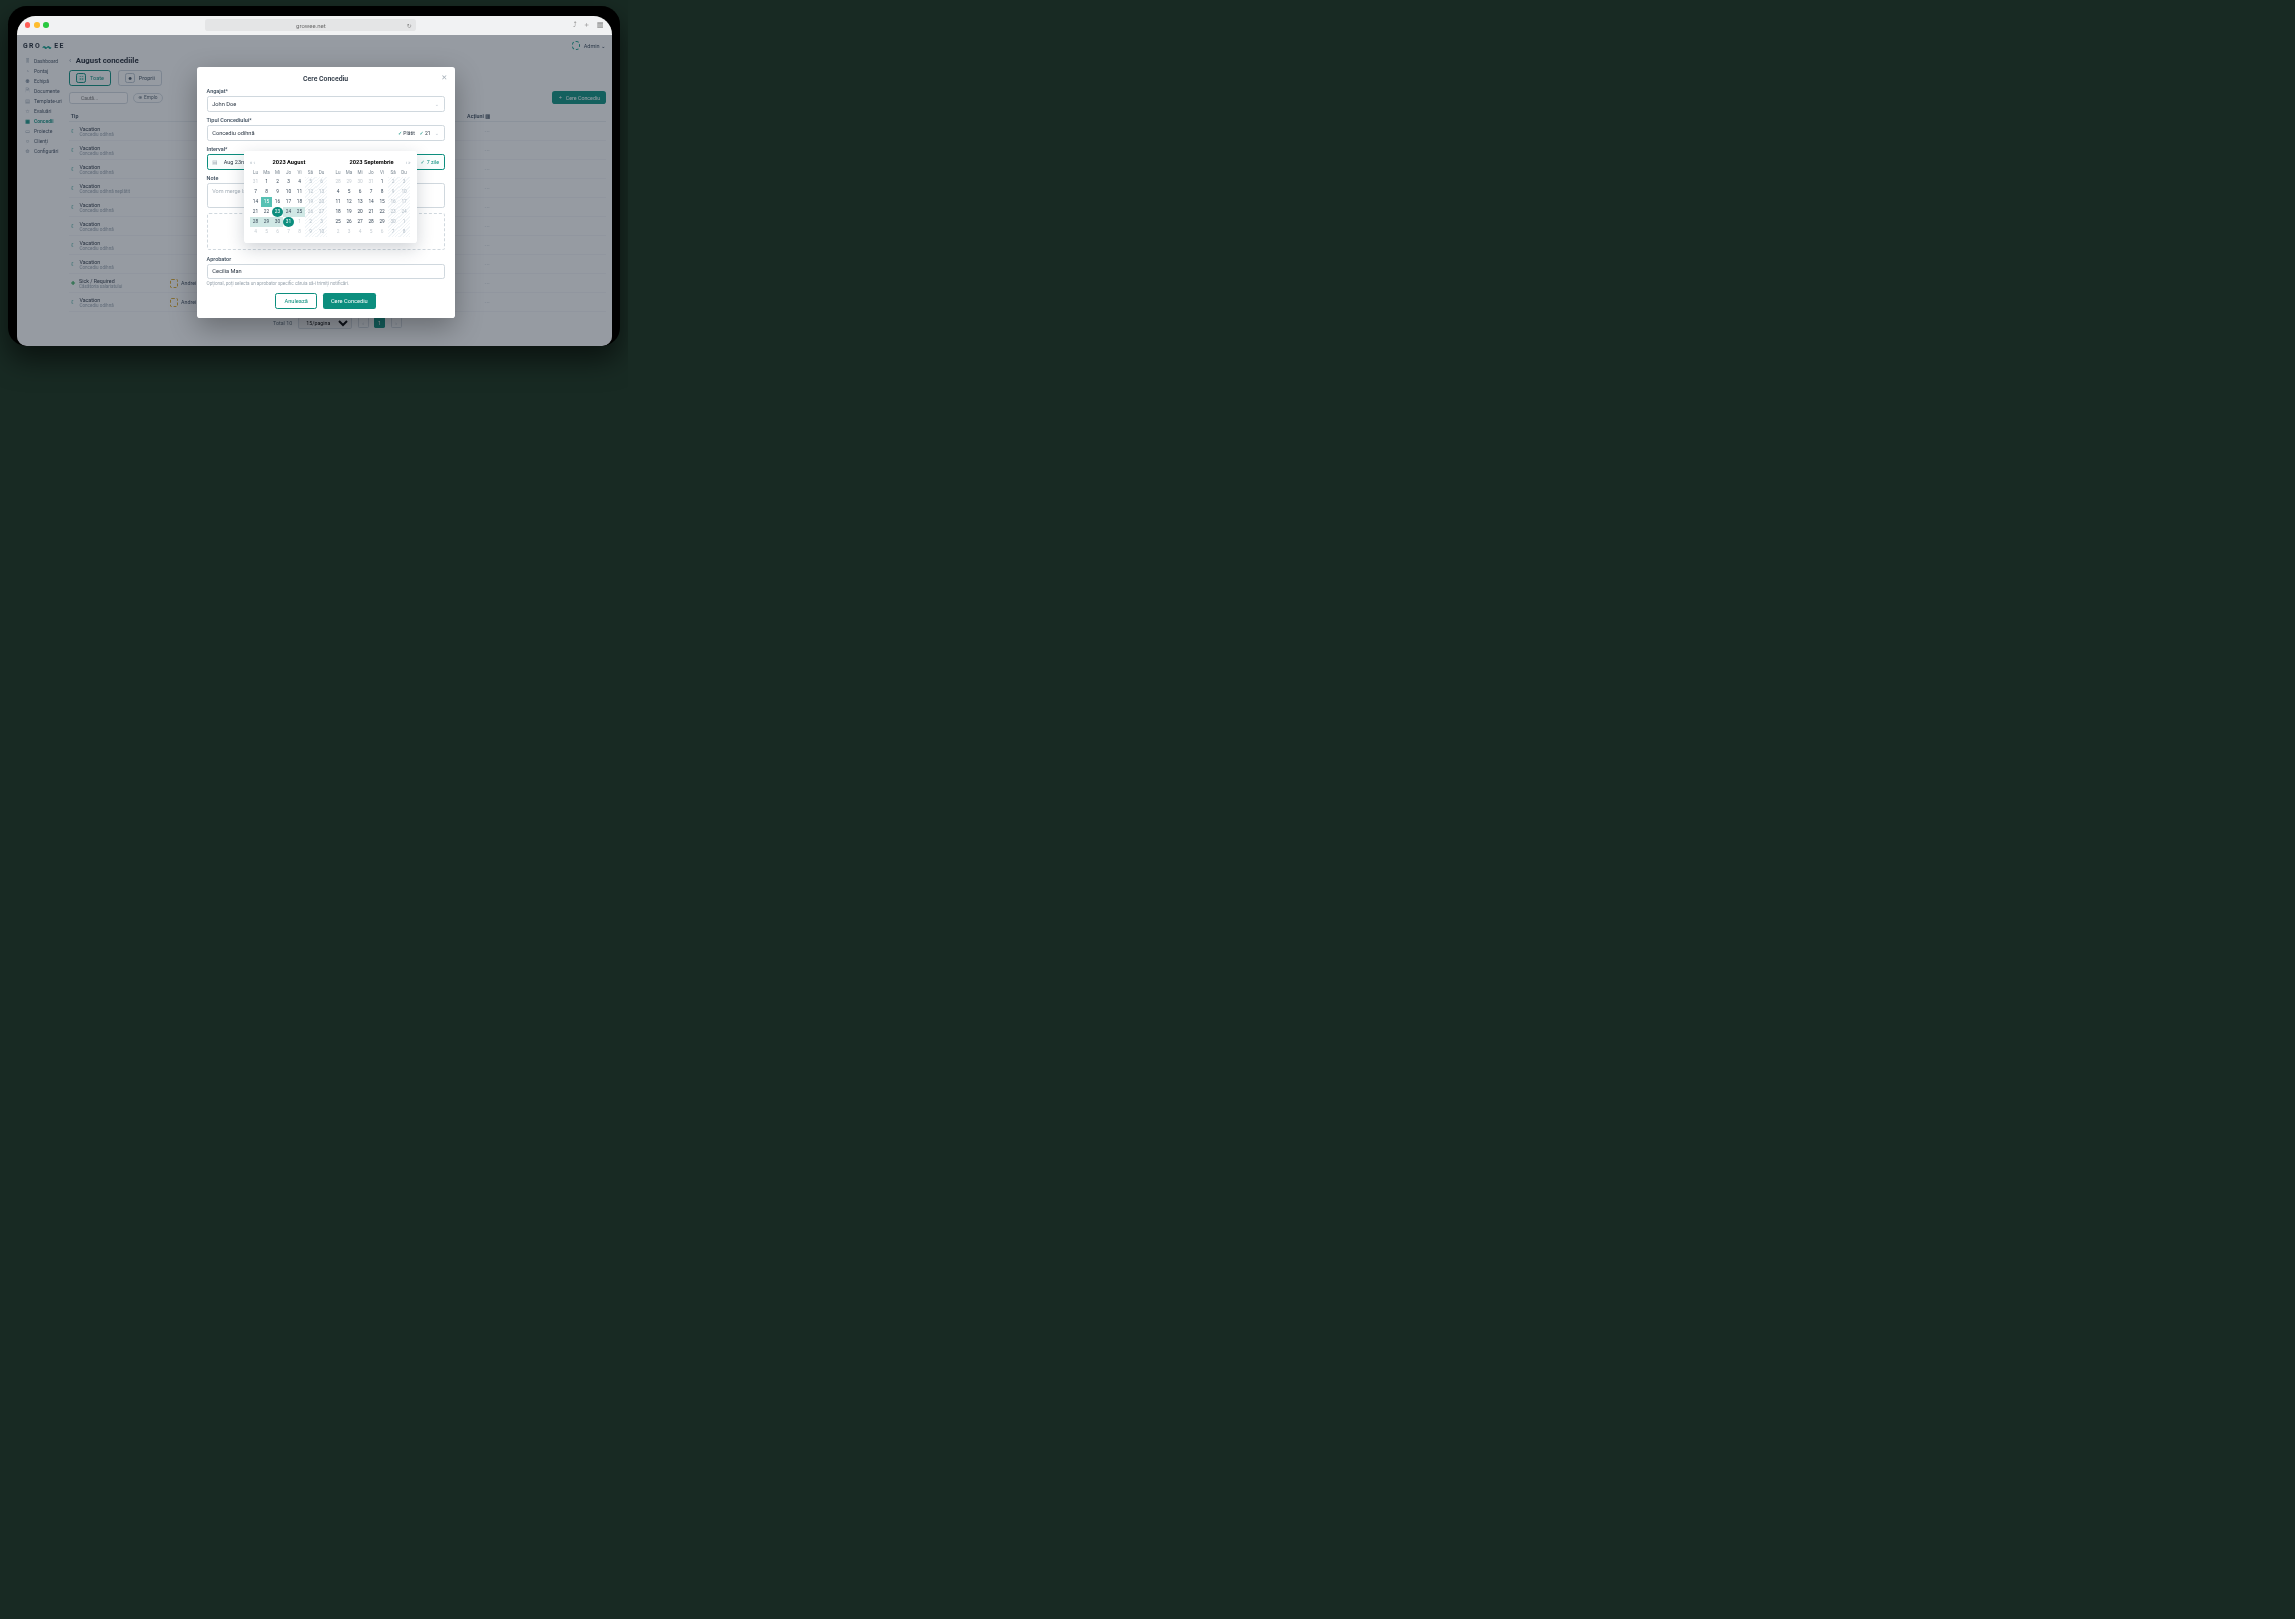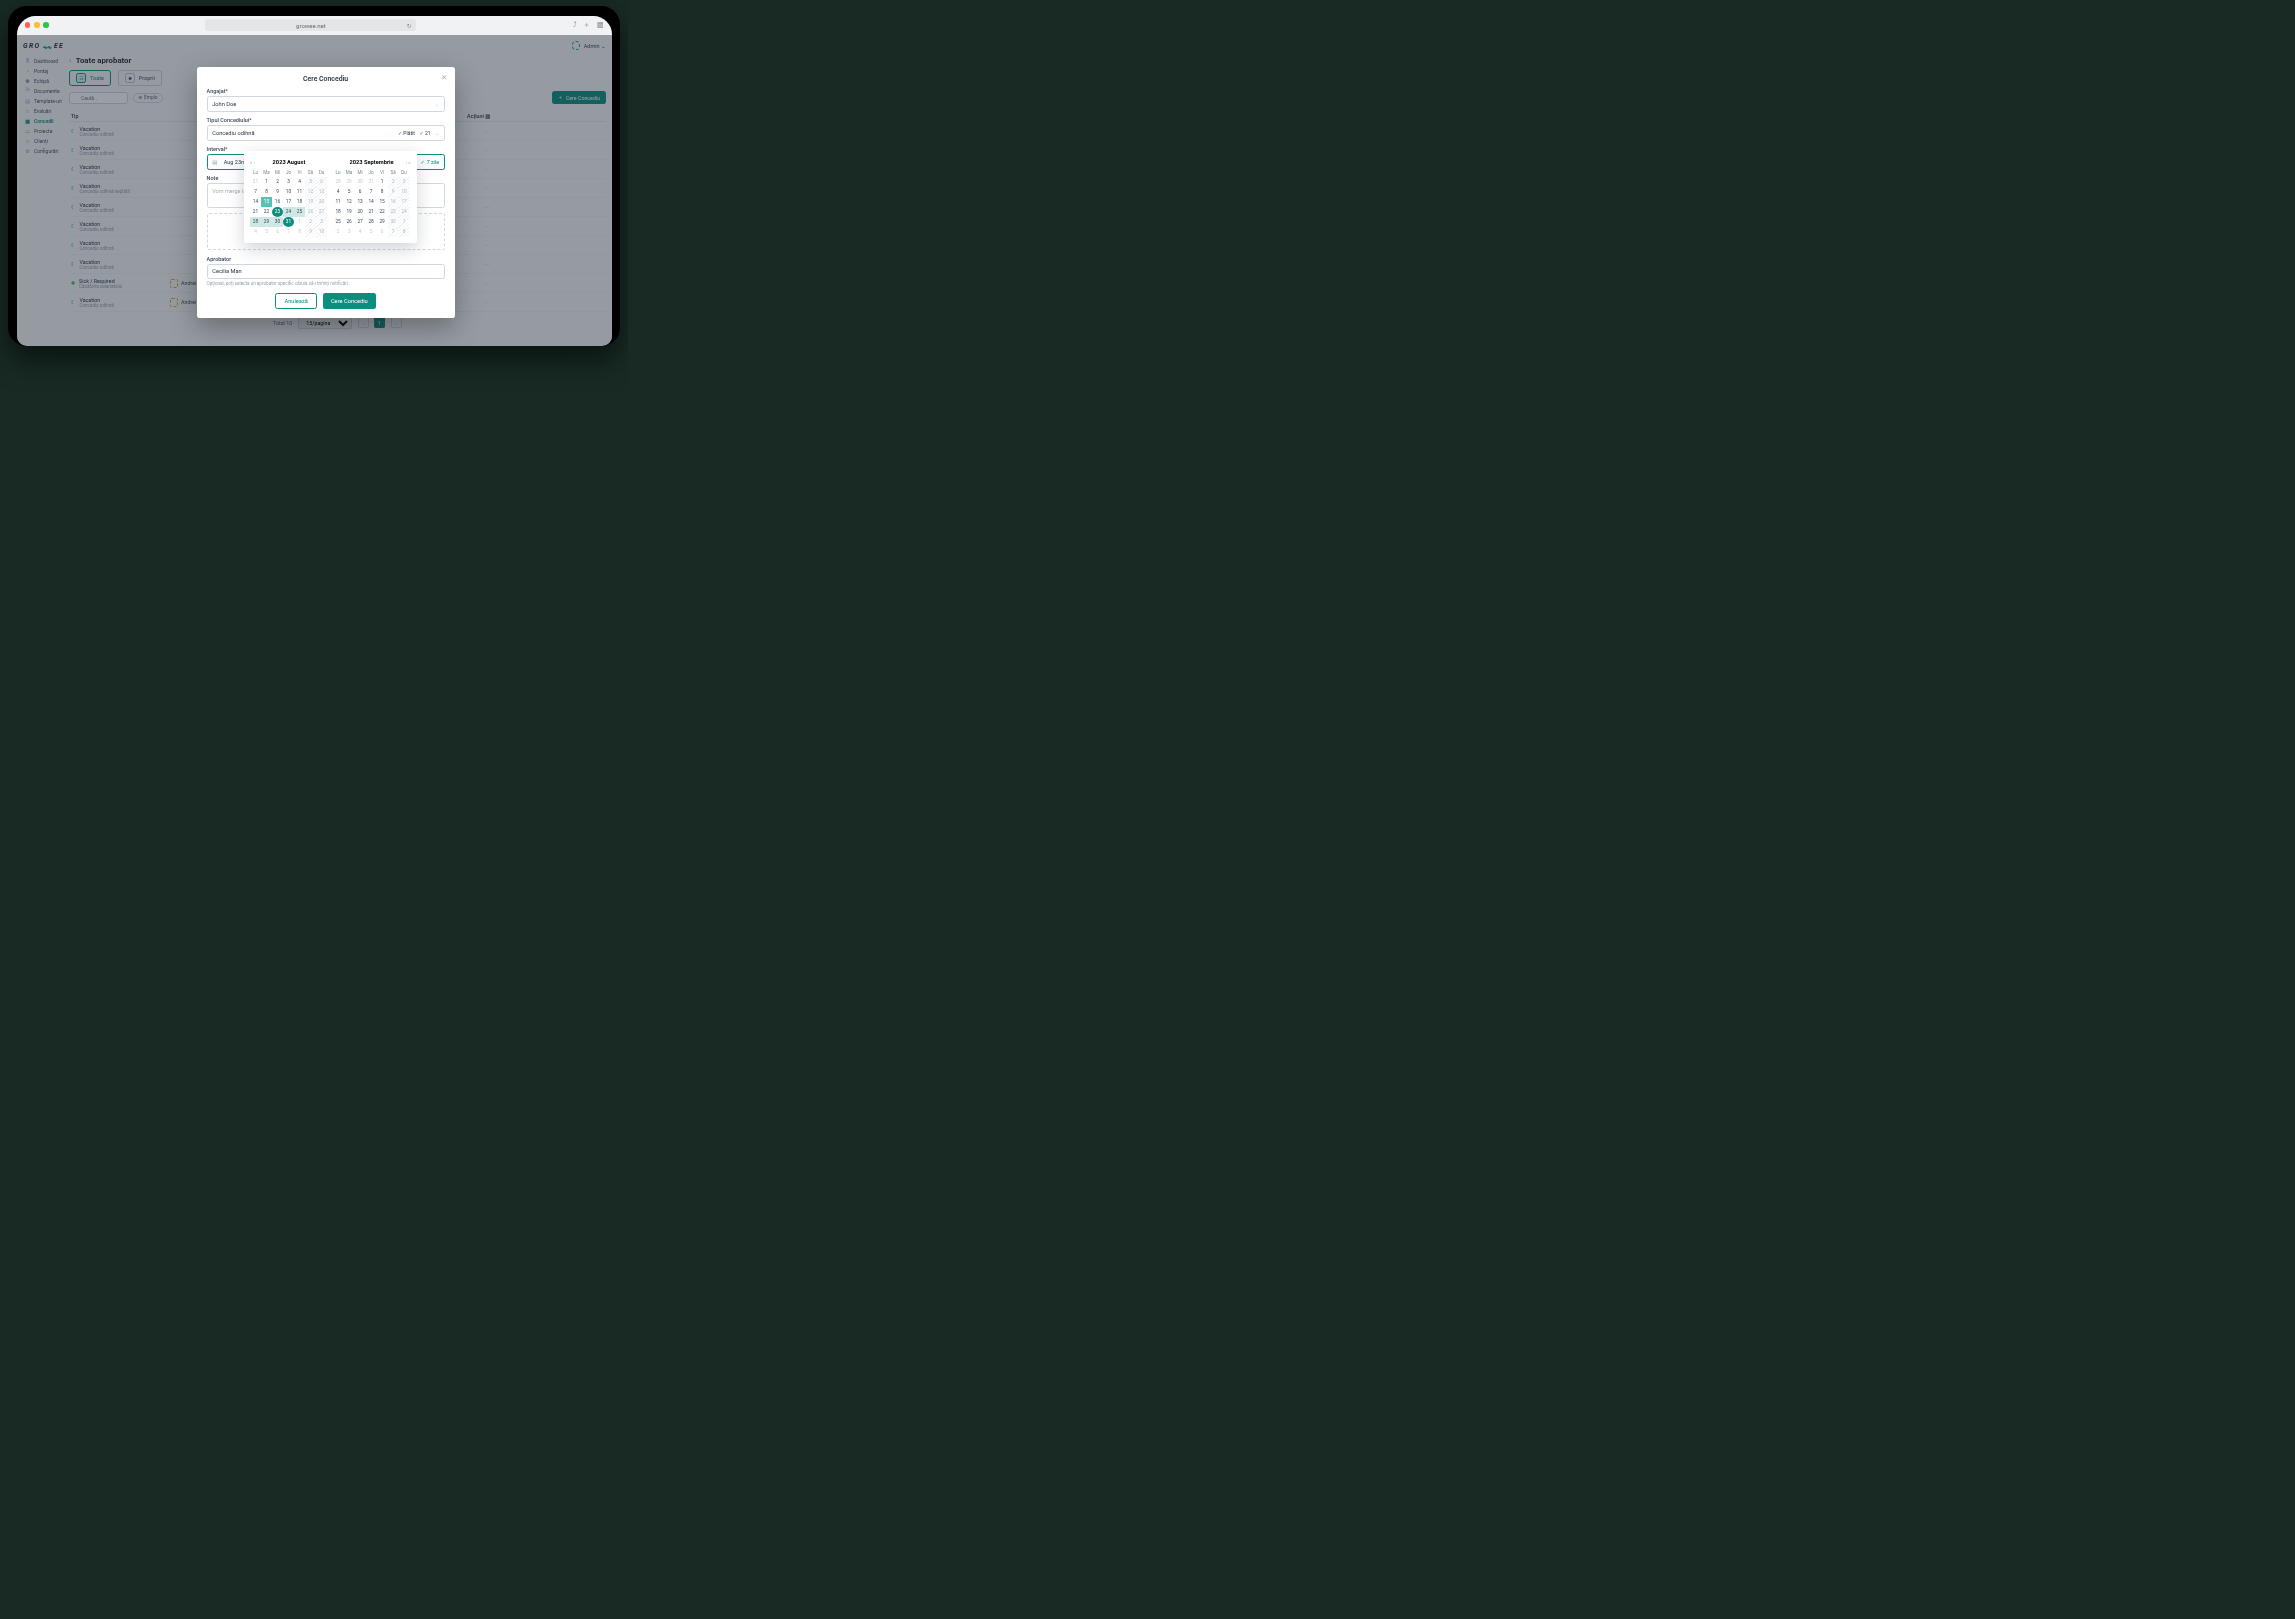--- a/index.html
+++ b/index.html
@@ -9,21 +9,21 @@
   .traffic-light { width: 5.5px; height: 5.5px; border-radius: 50%; }
   .red { background: #ff5f57; } .yellow { background: #febc2e; } .green { background: #28c840; }
   .url-bar { flex: 1; display: flex; justify-content: center; align-items: center; gap: 5.5px; }
   .url-pill { background: #e4e5e6; border-radius: 2.8px; height: 12px; width: 211px; display: flex; align-items: center; justify-content: center; color: #6a6a6a; font-size: 6px; position: relative; }
   .reload-icon { position: absolute; right: 4.6px; color: #8a8a8a; }
   .chrome-right { display: flex; gap: 6.4px; color: #8a8a8a; }
   .app-window { background: #f7f9fa; margin: 0 8.3px 8.3px 8.3px; height: 311px; position: relative; border-bottom-left-radius: 10px; border-bottom-right-radius: 10px; overflow: hidden; }
   .dim-overlay { position: absolute; inset: 0; background: rgba(30,40,55,.45); z-index: 5; }
   .app-content { position: absolute; inset: 0; padding: 5.5px 6.4px 0 6.4px; color: #1c2530; }
   .app-header { display: flex; align-items: center; height: 11px; }
-  .logo-text { font-size: 6.9px; letter-spacing: 1.4px; font-weight: 700; display: flex; align-items: center; gap: 1.8px; font-style: italic; }
+  .logo-text { font-size: 6.9px; letter-spacing: 1.4px; font-weight: 700; display: flex; align-items: center; gap: 1.8px; }
   .logo-wave { color: #129e8a; font-size: 8.3px; }
   .top-right { margin-left: auto; display: flex; align-items: center; gap: 3.7px; font-size: 5.5px; color: #3a4a5a; }
   .gear-avatar { width: 8.3px; height: 8.3px; border: 0.9px dashed #129e8a; border-radius: 50%; display: inline-block; }
   .main-cols { display: flex; gap: 0; margin-top: 4.6px; }
   .sidebar { width: 46px; font-size: 5px; color: #455363; }
   .side-item { display: flex; align-items: center; gap: 3.7px; height: 10px; padding-left: 1.8px; }
   .side-item.active { color: #0c8e7e; font-weight: 600; }
   .side-icon { width: 5.5px; text-align: center; color: #8a98a6; font-size: 5px; }
   .side-item.active .side-icon { color: #0c8e7e; }
   .content { flex: 1; }
@@ -179,21 +179,21 @@
             </div>
           <div class="side-item">
               <span class="side-icon">⚙</span>
               <span>Configurări</span>
             </div>
         </div>
 
         <div class="content">
           <div class="page-title-row">
             <span class="back-chev">‹</span>
-            <span class="page-title">Toate aprobator</span>
+            <span class="page-title">August concediile</span>
           </div>
 
           <div class="tabs-row">
             <div class="tab-box active">
               <span class="tab-icon-box">☷</span>
               <span>Toate</span>
             </div>
             <div class="tab-box">
               <span class="tab-icon-box">☻</span>
               <span>Proprii</span>

